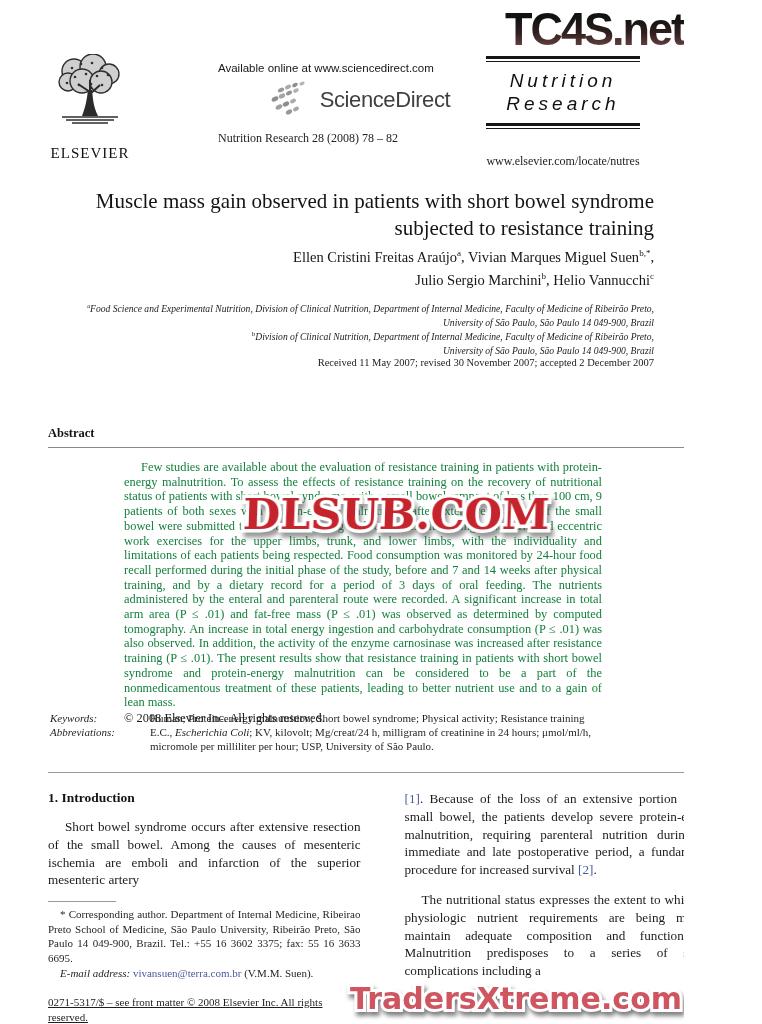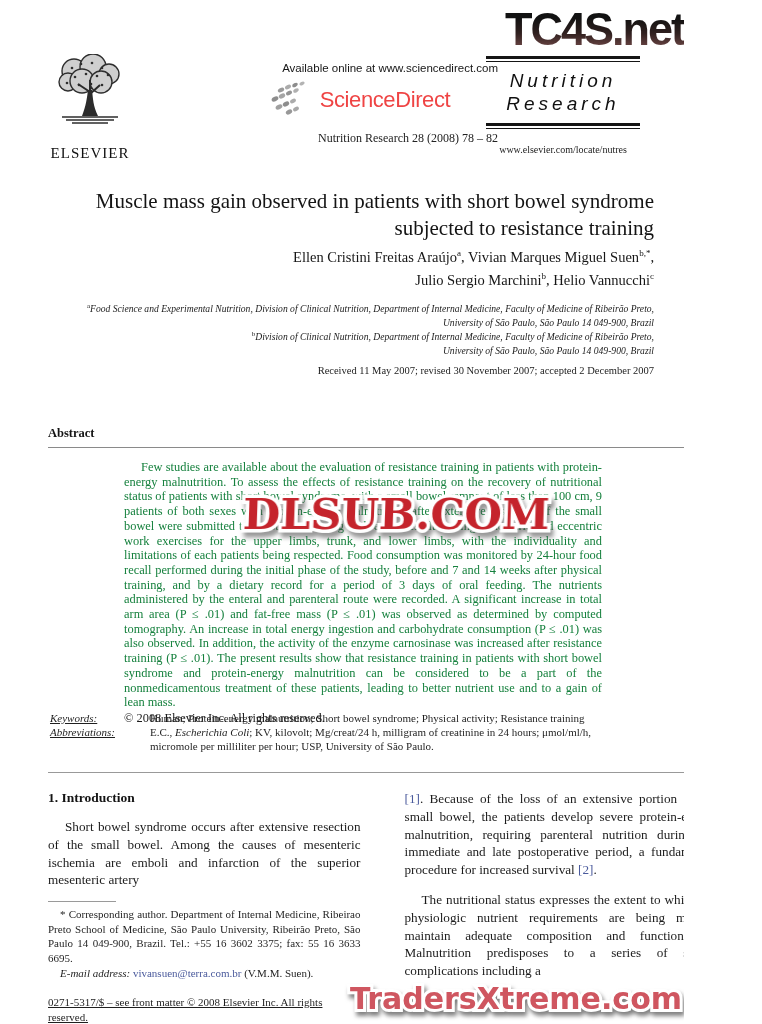--- a/index.html
+++ b/index.html
@@ -4,32 +4,32 @@
 <style>
   html,body{margin:0;padding:0;background:#ffffff;}
   #page{position:relative;width:684px;height:1024px;background:#ffffff;overflow:hidden;
         font-family:"Liberation Serif",serif;color:#1c1c1c;}
 
   
   .elsevier{position:absolute;left:44px;top:54px;width:92px;text-align:center;}
   .elsevier .logo-wrap{height:72px;}
   .elsevier .name{font-size:15px;letter-spacing:1px;color:#101010;margin-top:19px;}
 
-  .center-head{position:absolute;left:218px;top:62px;width:280px;text-align:right;}
+  .center-head{position:absolute;left:218px;top:62px;width:280px;text-align:left;}
   .avail{font-family:"Liberation Sans",sans-serif;font-size:11.5px;color:#161616;}
   .sd-row{margin-top:7px;display:flex;align-items:center;justify-content:center;gap:4px;}
-  .sd-text{font-family:"Liberation Sans",sans-serif;font-size:22px;color:#ef4444;letter-spacing:-0.4px;}
+  .sd-text{font-family:"Liberation Sans",sans-serif;font-size:22px;color:#404040;letter-spacing:-0.4px;}
   .cite{font-size:12px;color:#222;margin-top:12px;}
 
   .journal{position:absolute;right:44px;top:56px;width:154px;}
   .dbl .thick{height:3px;background:#151515;margin-bottom:2px;}
   .dbl .thin{height:1px;background:#151515;}
   .jname{font-family:"Liberation Sans",sans-serif;font-style:italic;font-size:19px;
          letter-spacing:4px;line-height:23px;text-align:center;padding:7px 0 8px;color:#101010;}
-  .jurl{font-size:10px;text-align:center;margin-top:15px;color:#222;}
+  .jurl{font-size:12px;text-align:center;margin-top:25px;color:#222;}
 
   
   .wm-top{position:absolute;right:0px;top:2px;
           font-family:"Liberation Sans",sans-serif;font-weight:700;font-size:45px;letter-spacing:-2px;
           transform:scaleY(1.04);transform-origin:top right;
           background:linear-gradient(180deg,#121212 30%,#30201f 58%,#7c5150 92%);
           -webkit-background-clip:text;background-clip:text;color:transparent;}
   .wm-mid{position:absolute;left:243px;top:489px;z-index:5;
           font-family:"DejaVu Serif",serif;font-weight:900;font-size:43px;letter-spacing:0px;
           color:#c5242c;-webkit-text-stroke:7px #ffffff;paint-order:stroke fill;
@@ -39,34 +39,34 @@
           color:#cf5660;-webkit-text-stroke:6px #ffffff;paint-order:stroke fill;
           filter:drop-shadow(2px 4px 2px rgba(45,45,45,0.6));}
 
   
   .title-block{position:absolute;left:30px;right:30px;top:188px;text-align:right;}
   .title{font-size:21px;line-height:27px;font-weight:400;color:#141414;margin:0;}
   .authors{font-size:14.5px;line-height:19px;margin-top:2px;color:#161616;}
   .authors sup{font-size:9px;}
   .affils{margin-top:11px;font-style:italic;font-size:9.6px;line-height:11.8px;color:#222;}
   .affils sup{font-size:7px;font-style:normal;}
-  .received{margin-top:8px;font-size:10.5px;color:#222;}
+  .received{font-size:10.5px;color:#222;}
 
   
   .abstract{position:absolute;left:48px;top:426px;width:669px;}
   .abs-head{font-size:12.5px;font-weight:700;color:#141414;}
   .abs-rule{border:none;border-top:1px solid #8a8a8a;margin:6px 0 0 0;}
   .abs-body{margin:12px 0 0 76px;width:478px;text-align:justify;
             font-size:12.4px;line-height:14.7px;color:#15803d;text-indent:17px;}
   .abs-copy{margin:1px 0 0 76px;width:478px;font-size:12.4px;line-height:14.7px;color:#1b1b1b;}
 
   
   .kw{position:absolute;left:50px;top:711px;width:640px;font-size:11px;line-height:14px;color:#1f1f1f;}
   .kw-row{display:flex;}
-  .kw-label{flex:0 0 100px;font-style:italic;text-decoration:underline;}
+  .kw-label{flex:0 0 100px;font-style:italic;}
   .kw-val{flex:1;max-width:452px;}
   .kw-rule{position:absolute;left:-2px;top:55px;width:669px;border:none;border-top:1px solid #999;}
 
   
   .cols{position:absolute;left:48px;top:786px;width:669px;display:flex;gap:44px;}
   .col{width:319px;}
   .sec-head{font-size:13.5px;font-weight:700;color:#141414;margin:4px 0 0 0;}
   .body-p{font-size:13.2px;line-height:17.8px;text-align:justify;color:#1b1b1b;margin:12px 0 0 0;}
   .indent{text-indent:17px;}
   .fn-rule{border:none;border-top:1px solid #9a9a9a;width:68px;margin:12px 0 5px 0;}

